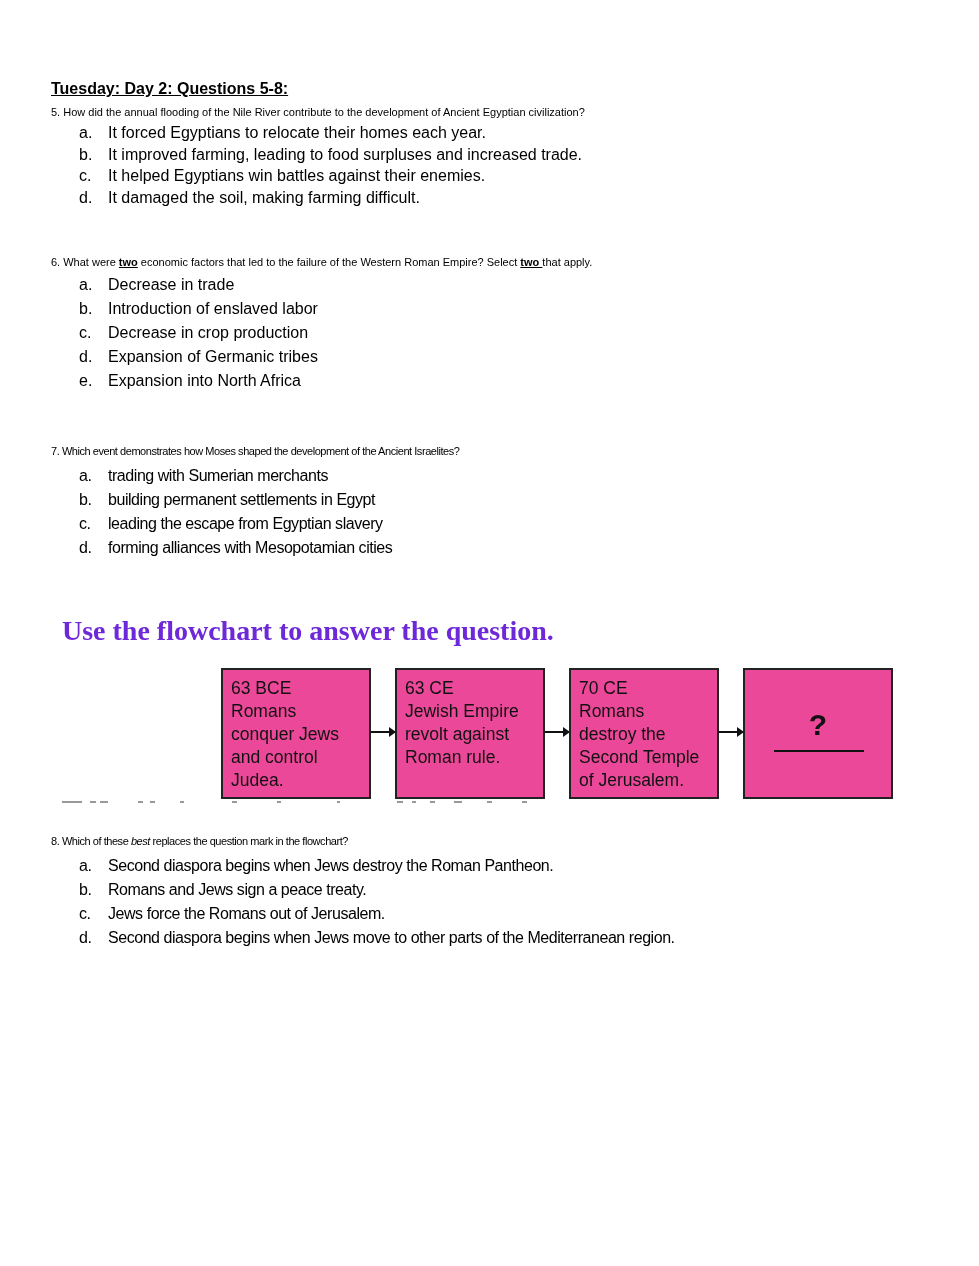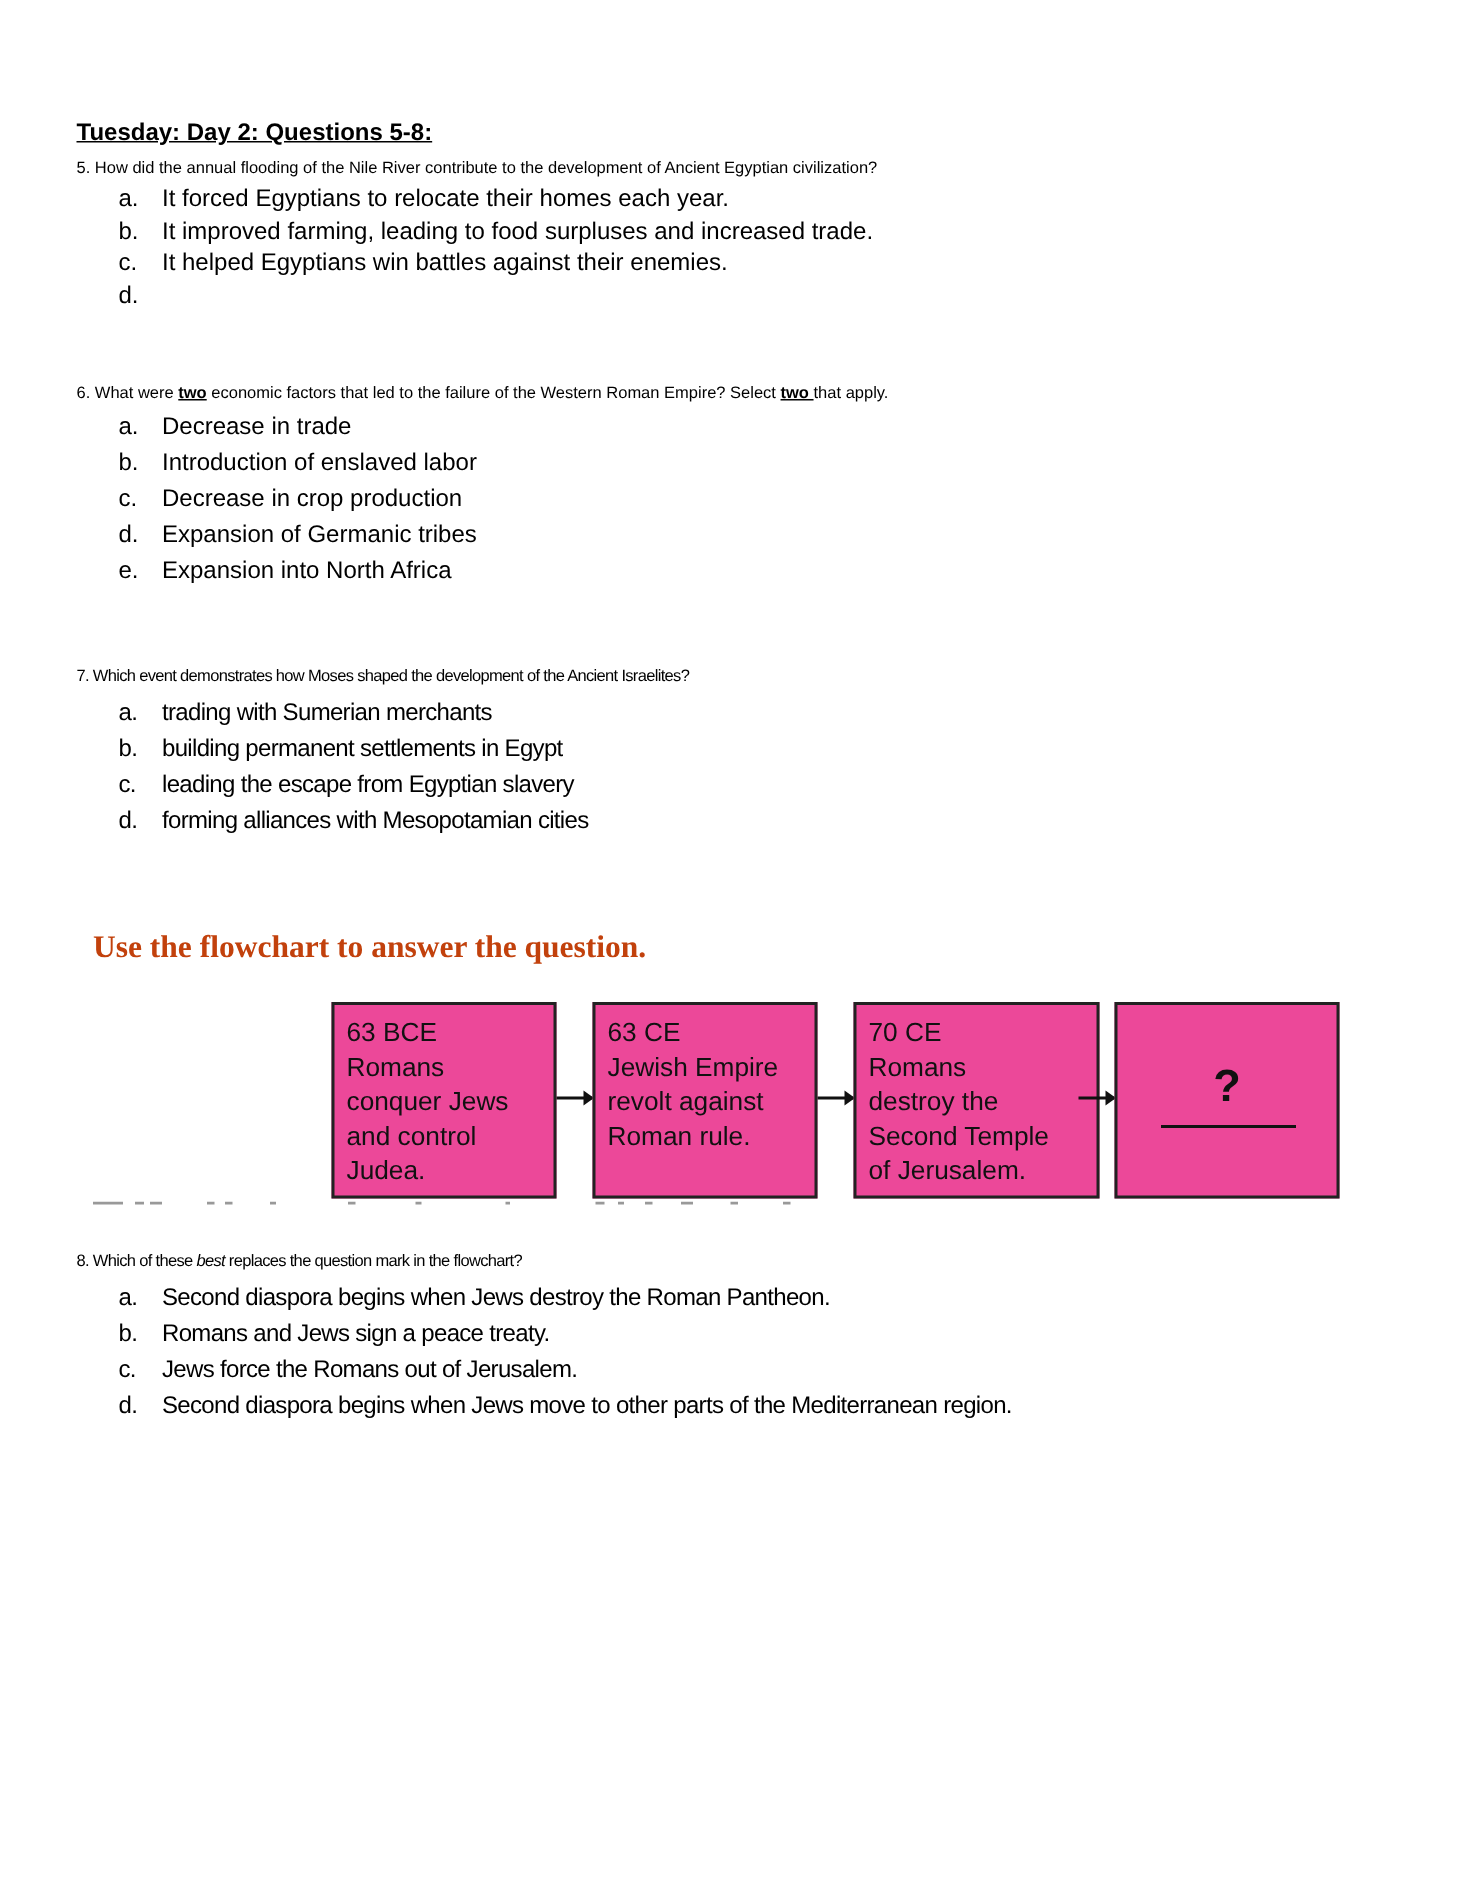--- a/index.html
+++ b/index.html
@@ -65,22 +65,22 @@
       font-family: "Liberation Sans", sans-serif;
       letter-spacing: -0.45px;
       transform-origin: left top;
     }
     .flow-title {
       position: absolute;
       left: 46px;
       top: 574px;
       font-family: "Liberation Serif", serif;
       font-weight: bold;
-      font-size: 21px;
-      color: #c2410c;
+      font-size: 28px;
+      color: #6d28d9;
       line-height: 26px;
       white-space: nowrap;
     }
     .flow-box {
       position: absolute;
       top: 624px;
       width: 146px;
       height: 127px;
       border: 2px solid #222;
       box-sizing: content-box;
@@ -149,21 +149,21 @@
 
 <div class="page">
 
   <div class="heading">Tuesday: Day 2: Questions 5-8:</div>
 
   <div class="question" style="top:58px;">5. How did the annual flooding of the Nile River contribute to the development of Ancient Egyptian civilization?</div>
   <ul class="options q5-opts" style="top:78px;">
     <li><span class="letter">a.</span><span>It forced Egyptians to relocate their homes each year.</span></li>
     <li><span class="letter">b.</span><span>It improved farming, leading to food surpluses and increased trade.</span></li>
     <li><span class="letter">c.</span><span>It helped Egyptians win battles against their enemies.</span></li>
-    <li><span class="letter">d.</span></li>
+    <li><span class="letter">d.</span><span>It damaged the soil, making farming difficult.</span></li>
   </ul>
 
   <div class="question" style="top:208px;"><span>6. What were </span><span class="emph-two">two</span><span> economic factors that led to the failure of the Western Roman Empire? Select </span><span class="emph-two">two </span><span>that apply.</span></div>
   <ul class="options q6-opts" style="top:229px;">
     <li><span class="letter">a.</span><span>Decrease in trade</span></li>
     <li><span class="letter">b.</span><span>Introduction of enslaved labor</span></li>
     <li><span class="letter">c.</span><span>Decrease in crop production</span></li>
     <li><span class="letter">d.</span><span>Expansion of Germanic tribes</span></li>
     <li><span class="letter">e.</span><span>Expansion into North Africa</span></li>
   </ul>
@@ -192,21 +192,21 @@
   <div class="flow-box" style="left:379px;">
     <div class="txt">
       <div>63 CE</div>
       <div>Jewish Empire</div>
       <div>revolt against</div>
       <div>Roman rule.</div>
     </div>
   </div>
   <div class="flow-arrow" style="left:529px; width:24px;"></div>
 
-  <div class="flow-box" style="left:553px;padding-left:14px;">
+  <div class="flow-box" style="left:553px;">
     <div class="txt">
       <div>70 CE</div>
       <div>Romans</div>
       <div>destroy the</div>
       <div>Second Temple</div>
       <div>of Jerusalem.</div>
     </div>
   </div>
   <div class="flow-arrow" style="left:703px; width:24px;"></div>
 

